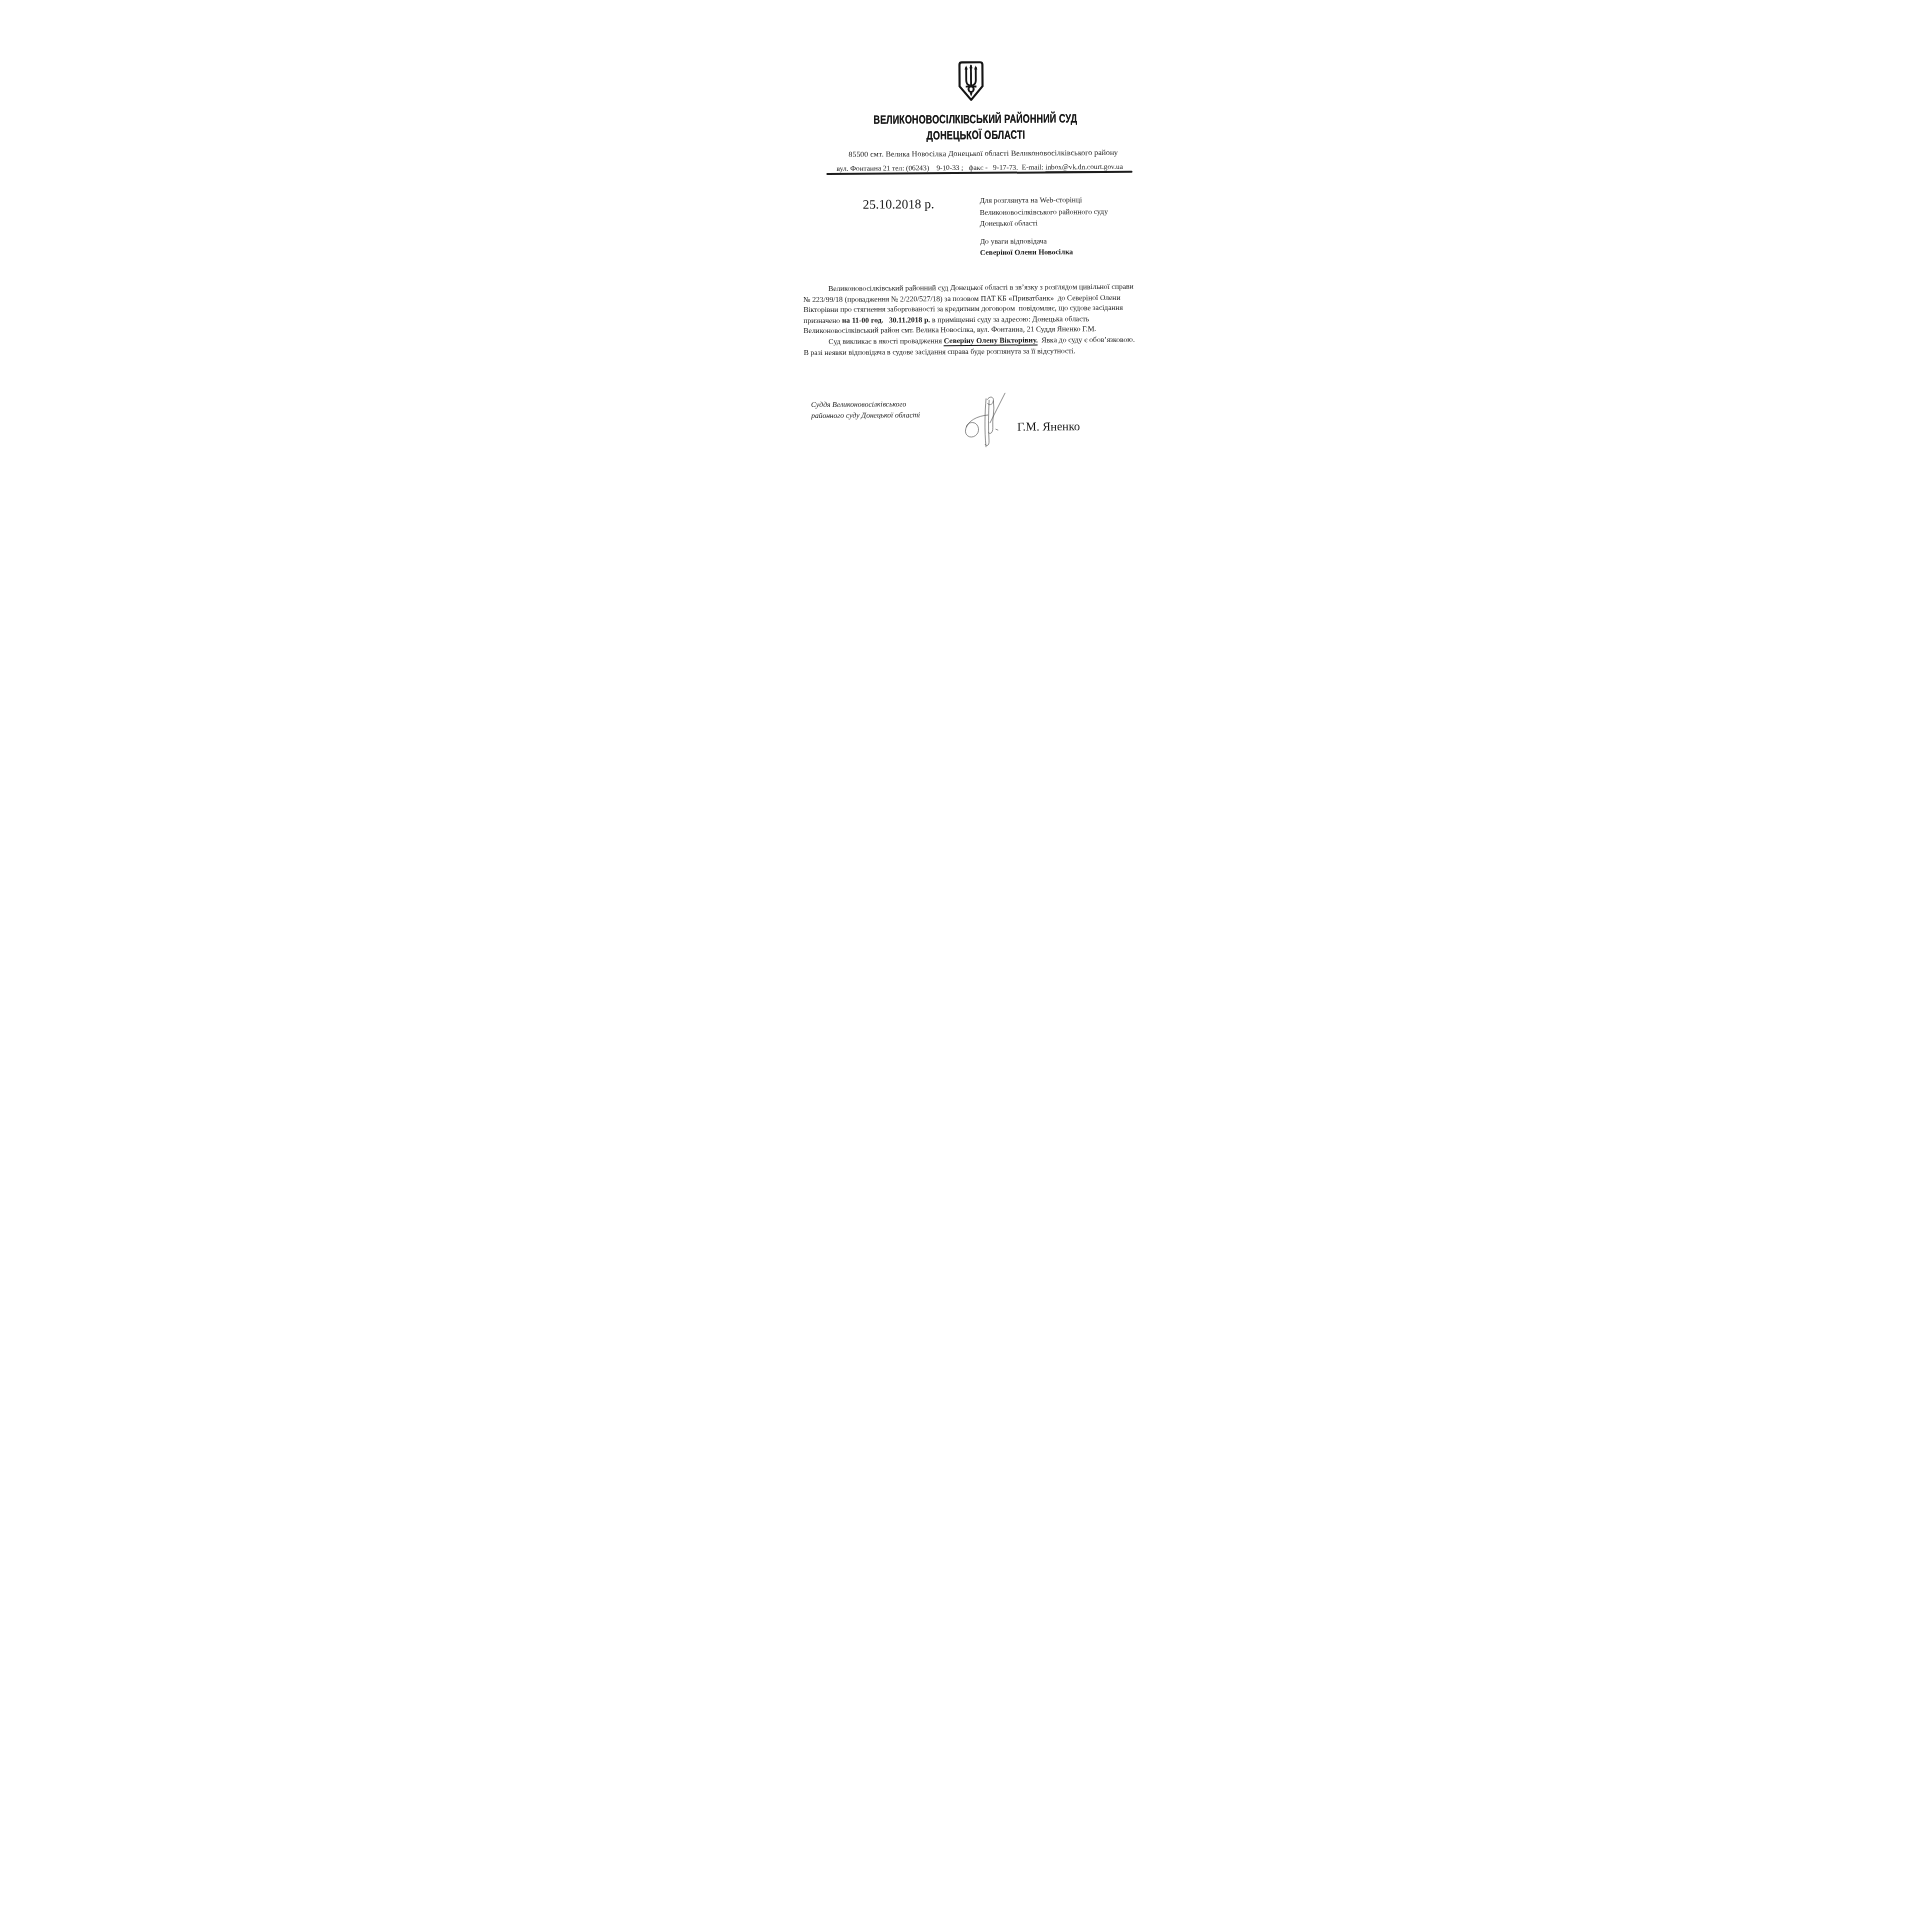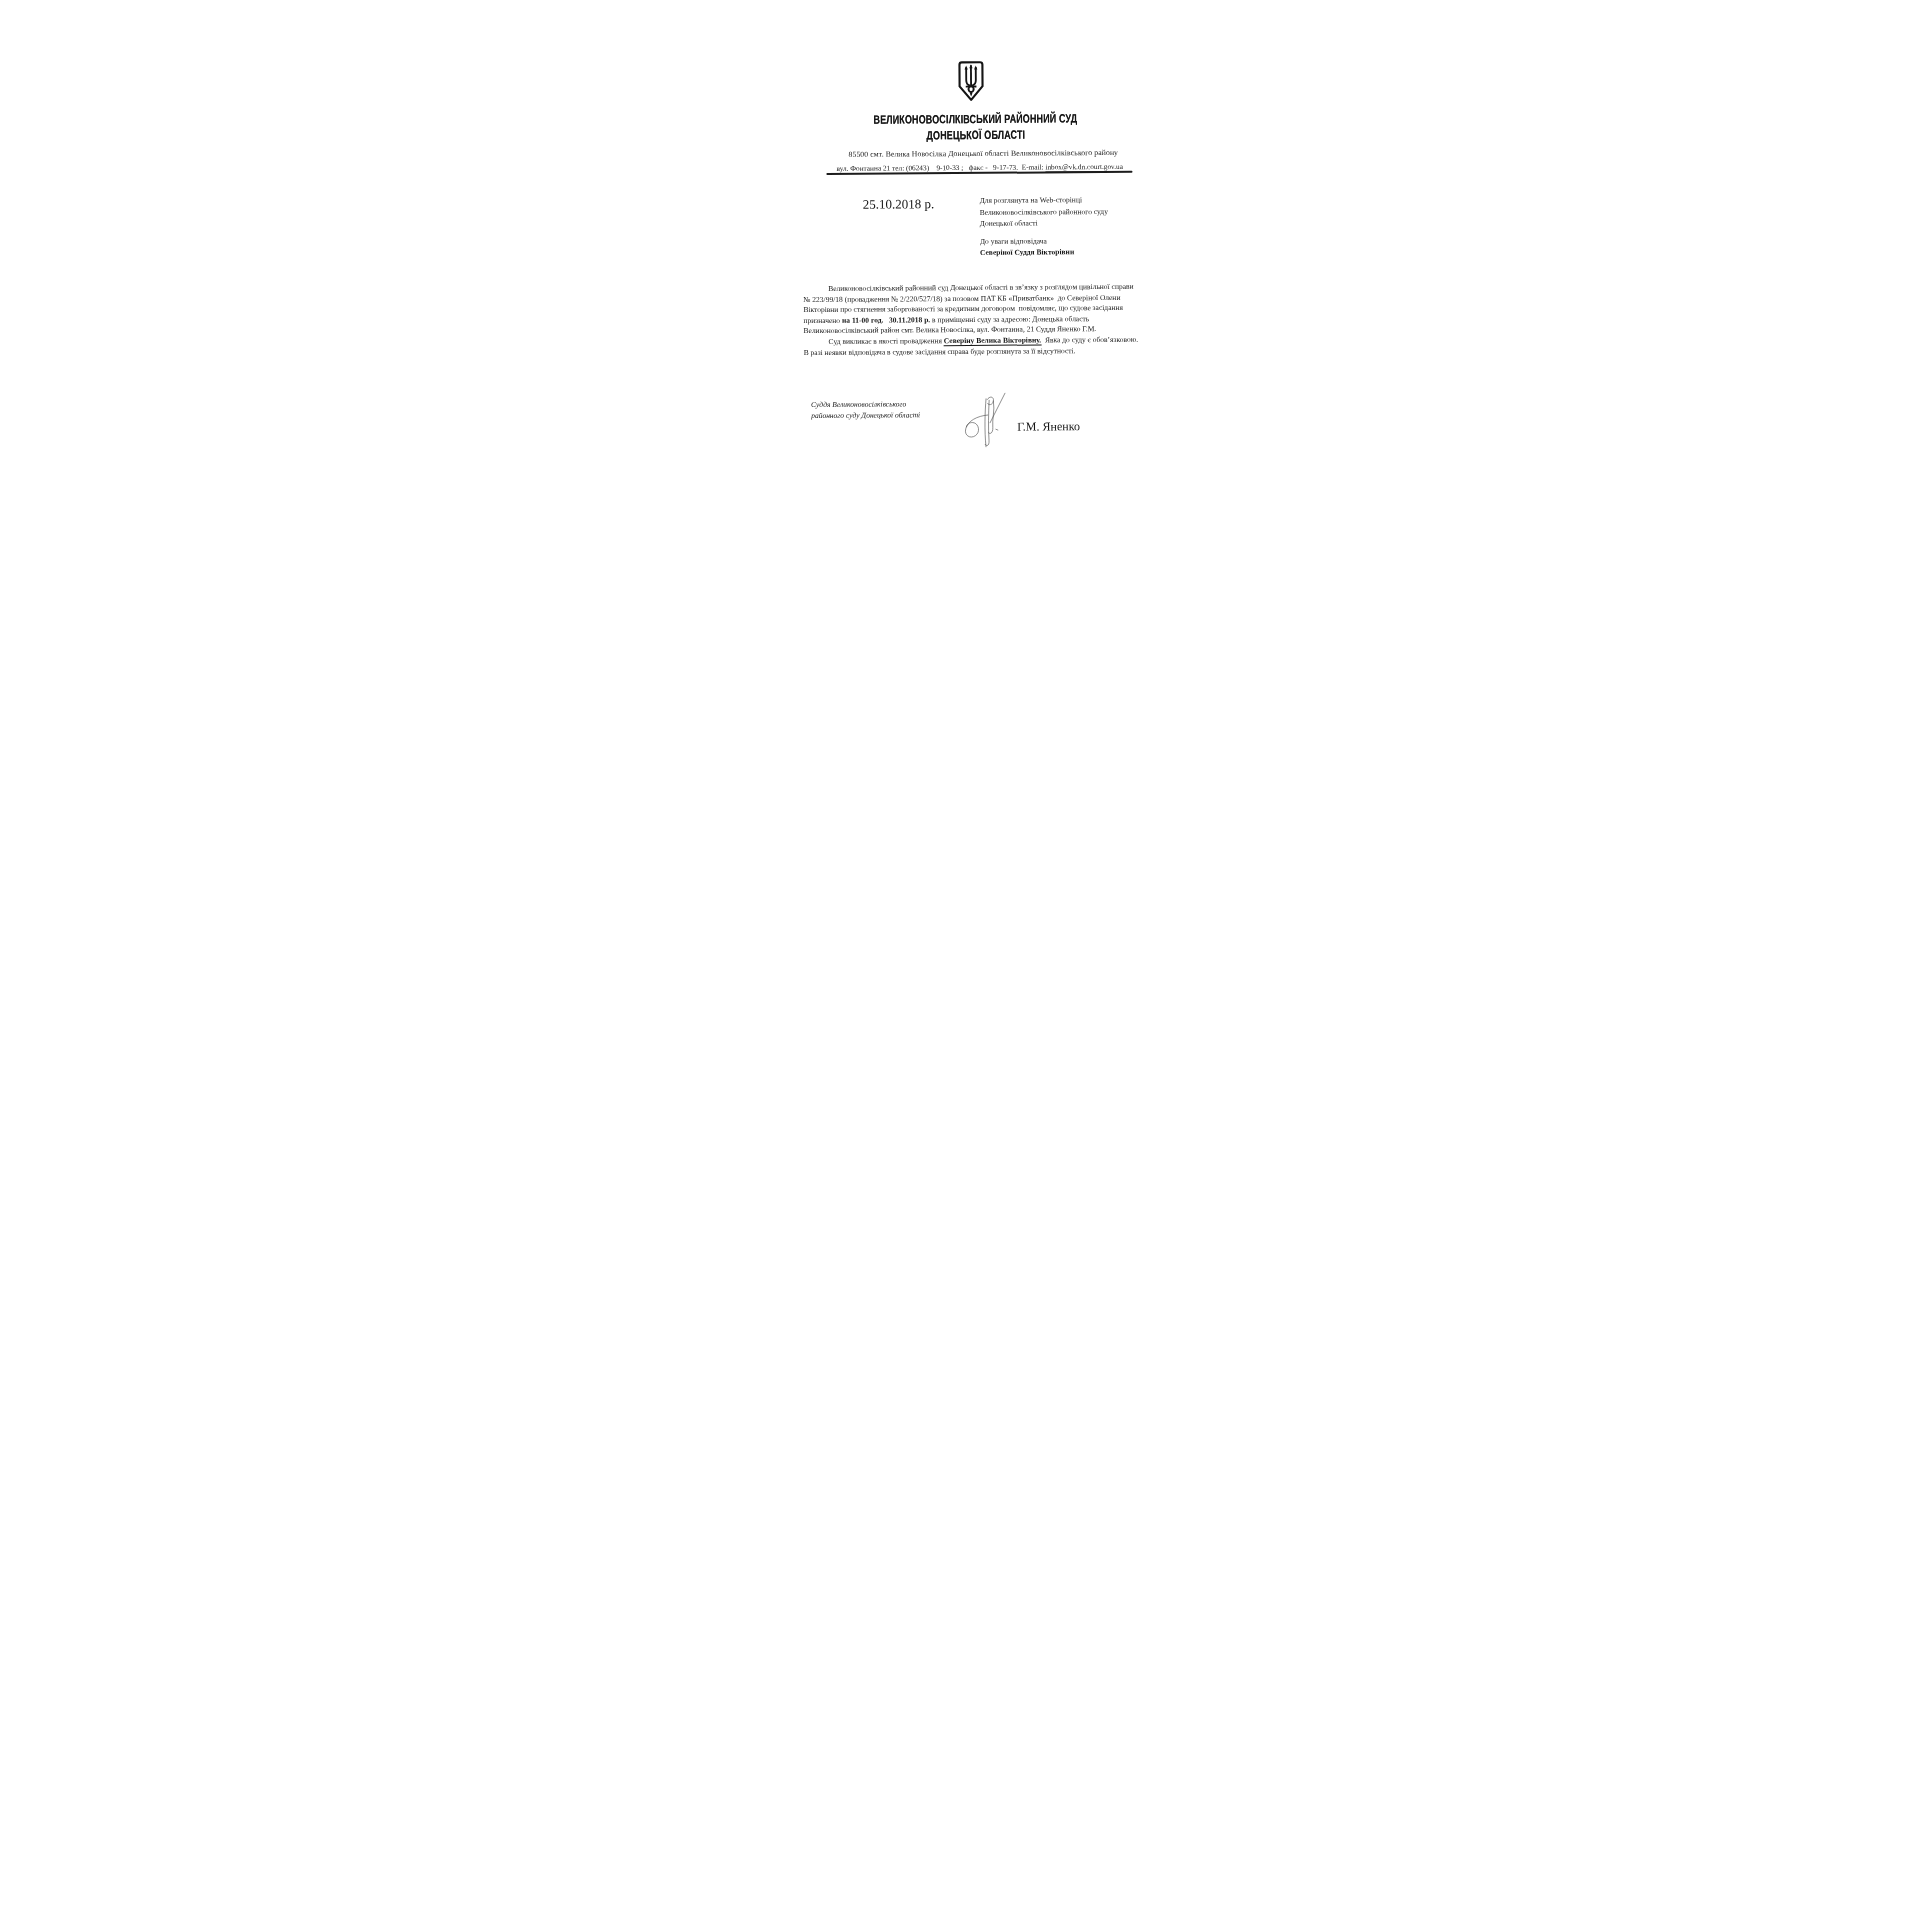--- a/index.html
+++ b/index.html
@@ -80,26 +80,26 @@
 
     <div class="date">25.10.2018 р.</div>
     <div class="webblock">
       <div>Для розглянута на Web-сторінці</div>
       <div>Великоновосілківського районного суду</div>
       <div>Донецької області</div>
     </div>
 
     <div class="attention">
       <div>До уваги відповідача</div>
-      <div class="b">Северіної Суддя Вікторівни</div>
+      <div class="b">Северіної Олени Новосілка</div>
     </div>
 
     <div class="bodytext">
       <p class="para"><span class="pre">Великоновосілківський районний суд Донецької області в зв’язку з розглядом цивільної справи № 223/99/18 (провадження № 2/220/527/18) за позовом ПАТ КБ «Приватбанк»  до Северіної Олени Вікторівни про стягнення заборгованості за кредитним договором  повідомляє, що судове засідання призначено </span><span class="pre b">на 11-00 год.   30.11.2018 р.</span><span class="pre"> в приміщенні суду за адресою: Донецька область Великоновосілківський район смт. Велика Новосілка, вул. Фонтанна, 21 Суддя Яненко Г.М.</span></p>
-      <p class="para"><span class="pre">Суд викликає в якості провадження </span><span class="pre b u">Северіну Велика Вікторівну.</span><span class="pre">  Явка до суду є обов’язковою. В разі неявки відповідача в судове засідання справа буде розглянута за її відсутності.</span></p>
+      <p class="para"><span class="pre">Суд викликає в якості провадження </span><span class="pre b u">Северіну Олену Вікторівну.</span><span class="pre">  Явка до суду є обов’язковою. В разі неявки відповідача в судове засідання справа буде розглянута за її відсутності.</span></p>
     </div>
 
     <div class="sigrole">
       <div>Суддя Великоновосілківського</div>
       <div>районного суду Донецької області</div>
     </div>
 
     <svg class="sig" viewBox="0 0 160 150" aria-hidden="true">
       <g fill="none" stroke="#4a4a4a" stroke-width="1.6" stroke-linecap="round">
         <path d="M142,4 L103,80"></path>

